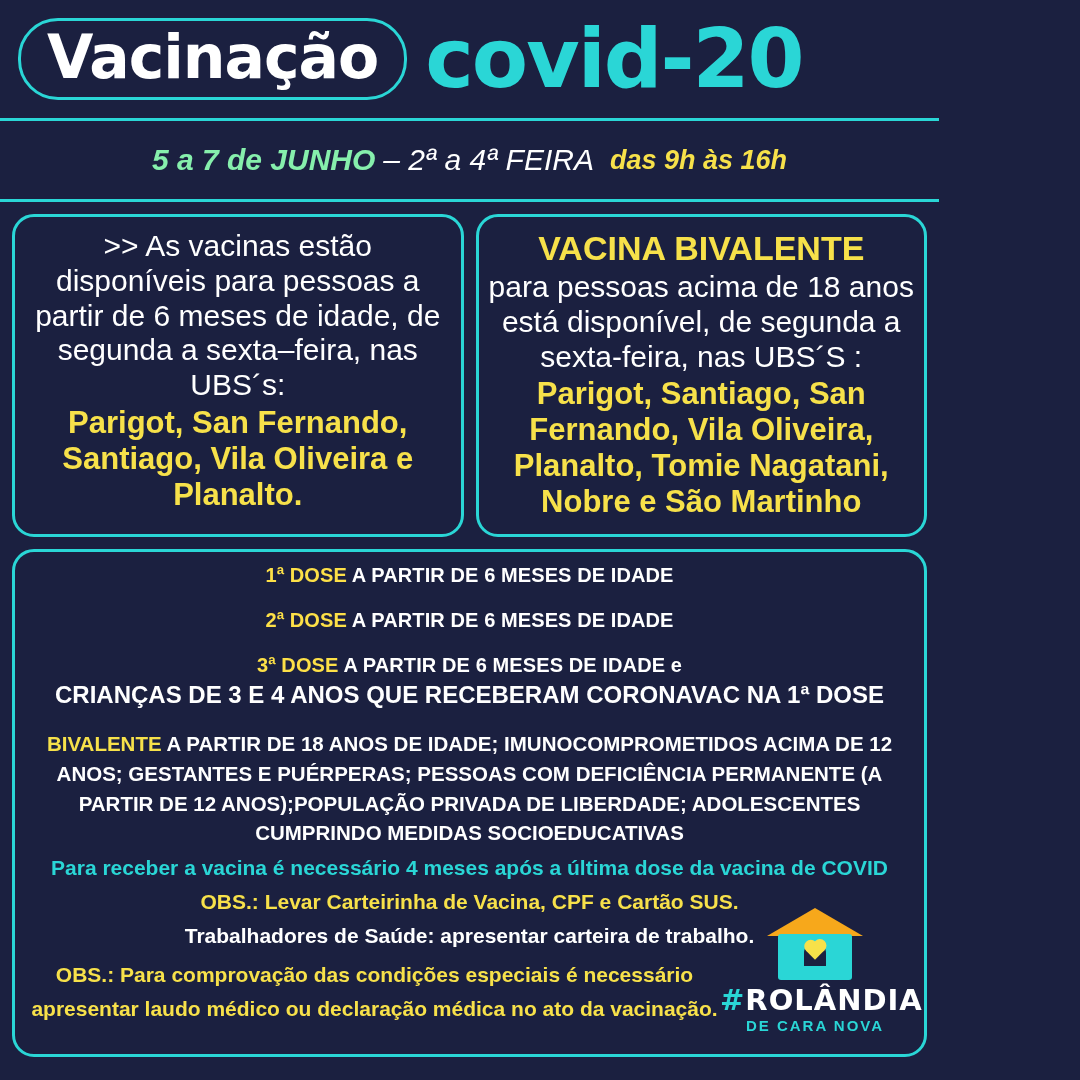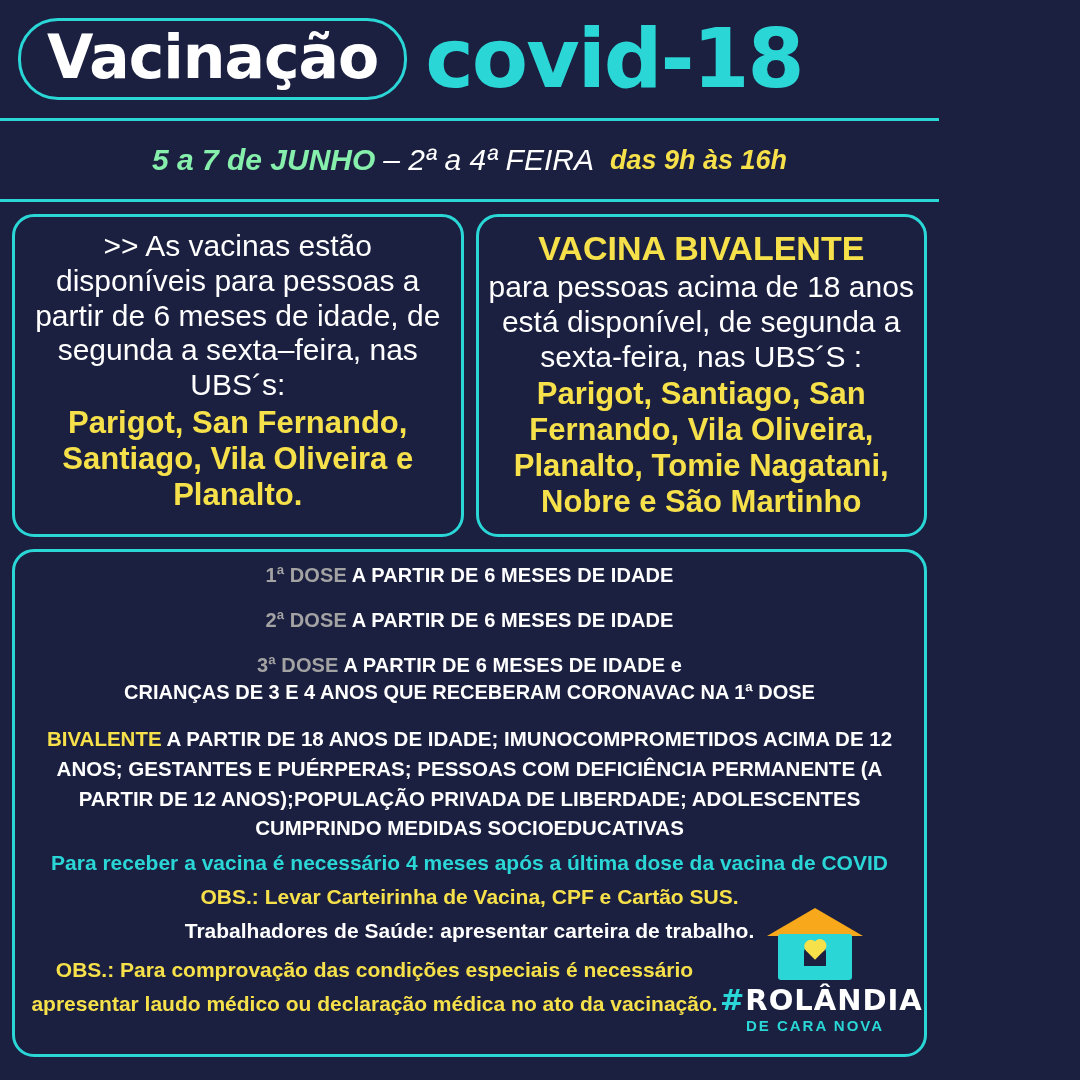--- a/index.html
+++ b/index.html
@@ -136,26 +136,26 @@
     position: relative;
     text-align: center;
   }
   .dose-line {
     color: #ffffff;
     font-weight: bold;
     font-size: 20px;
     margin: 0 0 22px 0;
     letter-spacing: 0.1px;
   }
-  .dose-line .y { color: #a3a3a3; margin-top: 32px; }
+  .dose-line .y { color: #fde047; margin-top: 32px; }
   .dose-line.tight { margin-bottom: 4px; }
   .dose-sub {
     color: #ffffff;
     font-weight: bold;
-    font-size: 20px;
+    font-size: 24px;
     margin: 0 0 20px 0;
   }
   .biv-block {
     color: #ffffff;
     font-weight: bold;
     font-size: 20.5px;
     line-height: 1.45;
     margin: 0 0 8px 0;
   }
   .biv-block .y { color: #f7e14a; }
@@ -268,21 +268,21 @@
 </style>
 </head>
 <body>
 
 <div class="poster">
 
   <div class="header">
     <div class="title-pill">
       <span>Vacinação</span>
     </div>
-    <div class="title-covid">covid-18</div>
+    <div class="title-covid">covid-20</div>
   </div>
 
   <div class="band">
     <span class="d1">5 a 7 de JUNHO</span>
     <span class="d2">– 2ª a 4ª FEIRA</span>
     <span class="d3">das 9h às 16h</span>
   </div>
 
   <div class="cards">
 

